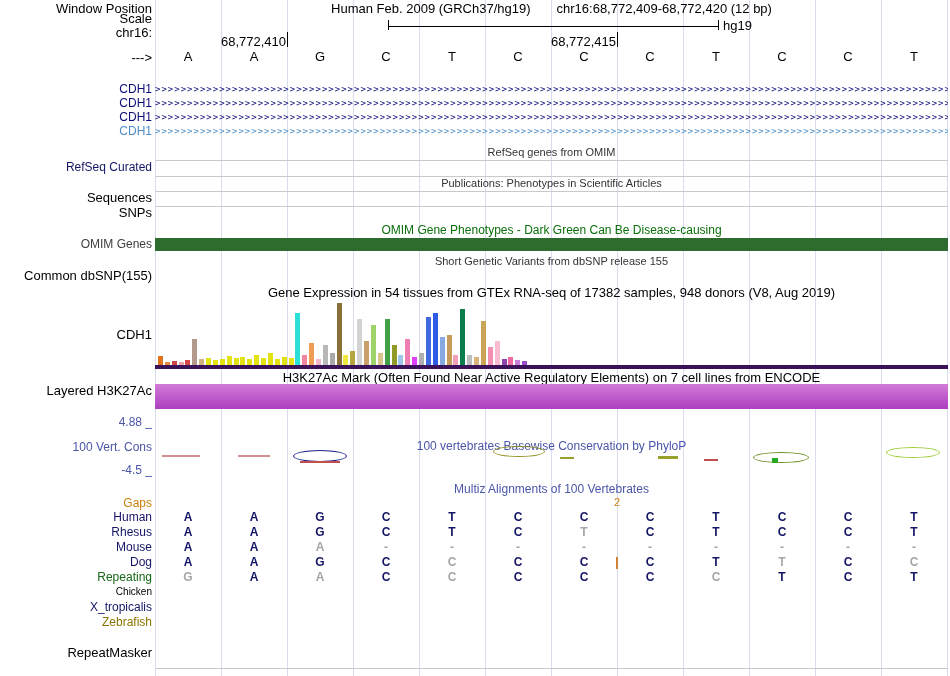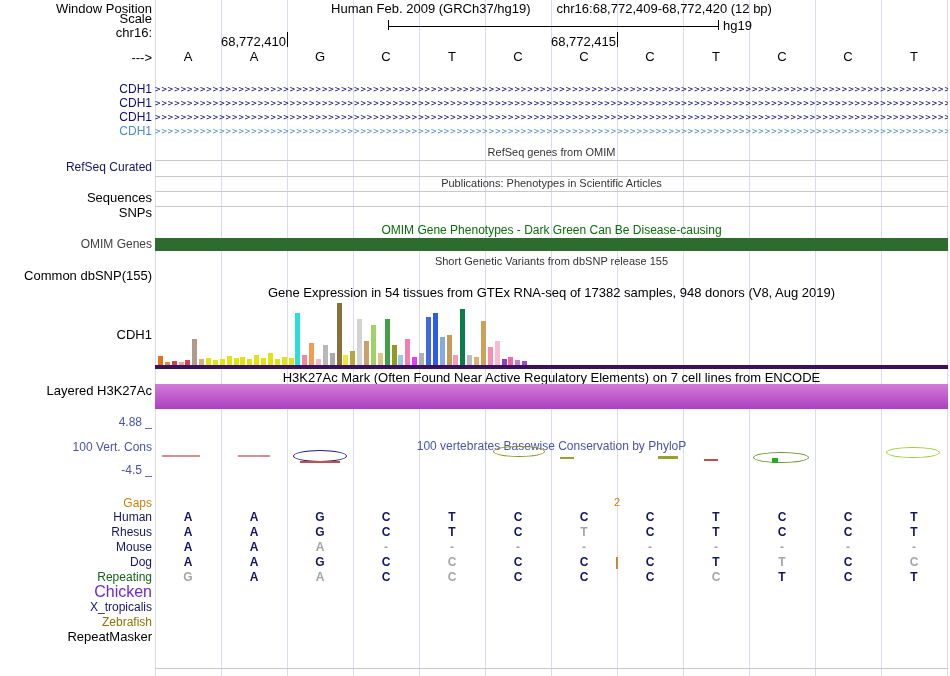--- a/index.html
+++ b/index.html
@@ -75,24 +75,25 @@
 
   <div class="ttl s13" style="top:371px">H3K27Ac Mark (Often Found Near Active Regulatory Elements) on 7 cell lines from ENCODE</div>
   <div class="abs" id="h3k27ac-bar" style="left: 155px; top: 384px; width: 793px; height: 25px; background: linear-gradient(rgb(210, 123, 216), rgb(173, 63, 191));"></div>
   <div class="lbl s13" style="top:384px">Layered H3K27Ac</div>
 
   <div class="lbl s12" style="top: 416px; color: rgb(74, 85, 168);">4.88 _</div>
   <div class="ttl s12" style="top: 416px; color: rgb(74, 85, 168); margin-top: 24px;">100 vertebrates Basewise Conservation by PhyloP</div>
   <div class="lbl s12" style="top: 441px; color: rgb(74, 85, 168);">100 Vert. Cons</div>
   <div class="lbl s12" style="top: 464px; color: rgb(74, 85, 168); text-align: center;">-4.5 _</div>
 
+  <div class="ttl s12" style="top: 483px; color: rgb(74, 85, 168);">Multiz Alignments of 100 Vertebrates</div>
   <div class="lbl s12" style="top: 497px; color: rgb(201, 130, 14);">Gaps</div>
   <div class="abs s11" style="left: 610px; top: 497px; width: 14px; text-align: center; color: rgb(201, 130, 14);">2</div>
 
-  <div class="lbl s13" style="top:630px">RepeatMasker</div>
+  <div class="lbl s13" style="top:646px">RepeatMasker</div>
 
 <div style="position: absolute; left: 155px; top: 160px; width: 793px; height: 1px; background: rgb(201, 201, 201);"></div>
     <div style="position: absolute; left: 155px; top: 176px; width: 793px; height: 1px; background: rgb(201, 201, 201);"></div>
     <div style="position: absolute; left: 155px; top: 191px; width: 793px; height: 1px; background: rgb(201, 201, 201);"></div>
     <div style="position: absolute; left: 155px; top: 206px; width: 793px; height: 1px; background: rgb(201, 201, 201);"></div>
     <div style="position: absolute; left: 155px; top: 668px; width: 793px; height: 1px; background: rgb(201, 201, 201);"></div>
     <div style="position: absolute; left: 155px; top: 50px; width: 66px; text-align: center; font-size: 13px; line-height: 13px;">A</div>
     <div style="position: absolute; left: 221px; top: 50px; width: 66px; text-align: center; font-size: 13px; line-height: 13px;">A</div>
     <div style="position: absolute; left: 287px; top: 50px; width: 66px; text-align: center; font-size: 13px; line-height: 13px;">G</div>
     <div style="position: absolute; left: 353px; top: 50px; width: 66px; text-align: center; font-size: 13px; line-height: 13px;">C</div>
@@ -236,16 +237,16 @@
     <div style="position: absolute; left: 287px; top: 571px; width: 66px; text-align: center; font-size: 12px; line-height: 12px; font-weight: bold; color: rgb(166, 166, 166);">A</div>
     <div style="position: absolute; left: 353px; top: 571px; width: 66px; text-align: center; font-size: 12px; line-height: 12px; font-weight: bold; color: rgb(21, 21, 102);">C</div>
     <div style="position: absolute; left: 419px; top: 571px; width: 66px; text-align: center; font-size: 12px; line-height: 12px; font-weight: bold; color: rgb(166, 166, 166);">C</div>
     <div style="position: absolute; left: 485px; top: 571px; width: 66px; text-align: center; font-size: 12px; line-height: 12px; font-weight: bold; color: rgb(21, 21, 102);">C</div>
     <div style="position: absolute; left: 551px; top: 571px; width: 66px; text-align: center; font-size: 12px; line-height: 12px; font-weight: bold; color: rgb(21, 21, 102);">C</div>
     <div style="position: absolute; left: 617px; top: 571px; width: 66px; text-align: center; font-size: 12px; line-height: 12px; font-weight: bold; color: rgb(21, 21, 102);">C</div>
     <div style="position: absolute; left: 683px; top: 571px; width: 66px; text-align: center; font-size: 12px; line-height: 12px; font-weight: bold; color: rgb(166, 166, 166);">C</div>
     <div style="position: absolute; left: 749px; top: 571px; width: 66px; text-align: center; font-size: 12px; line-height: 12px; font-weight: bold; color: rgb(21, 21, 102);">T</div>
     <div style="position: absolute; left: 815px; top: 571px; width: 66px; text-align: center; font-size: 12px; line-height: 12px; font-weight: bold; color: rgb(21, 21, 102);">C</div>
     <div style="position: absolute; left: 881px; top: 571px; width: 66px; text-align: center; font-size: 12px; line-height: 12px; font-weight: bold; color: rgb(21, 21, 102);">T</div>
-    <div style="position: absolute; right: 798px; top: 586px; font-size: 16px; line-height: 12px; color: #6d28d9; white-space: nowrap;">Chicken</div>
+    <div style="position: absolute; right: 798px; top: 586px; font-size: 10px; line-height: 12px; color: #000000; white-space: nowrap;">Chicken</div>
     <div style="position: absolute; right: 798px; top: 601px; font-size: 12px; line-height: 12px; color: rgb(21, 21, 102); white-space: nowrap;">X_tropicalis</div>
     <div style="position: absolute; right: 798px; top: 616px; font-size: 12px; line-height: 12px; color: rgb(139, 117, 0); white-space: nowrap;">Zebrafish</div>
   </div>
 
 </body></html>

